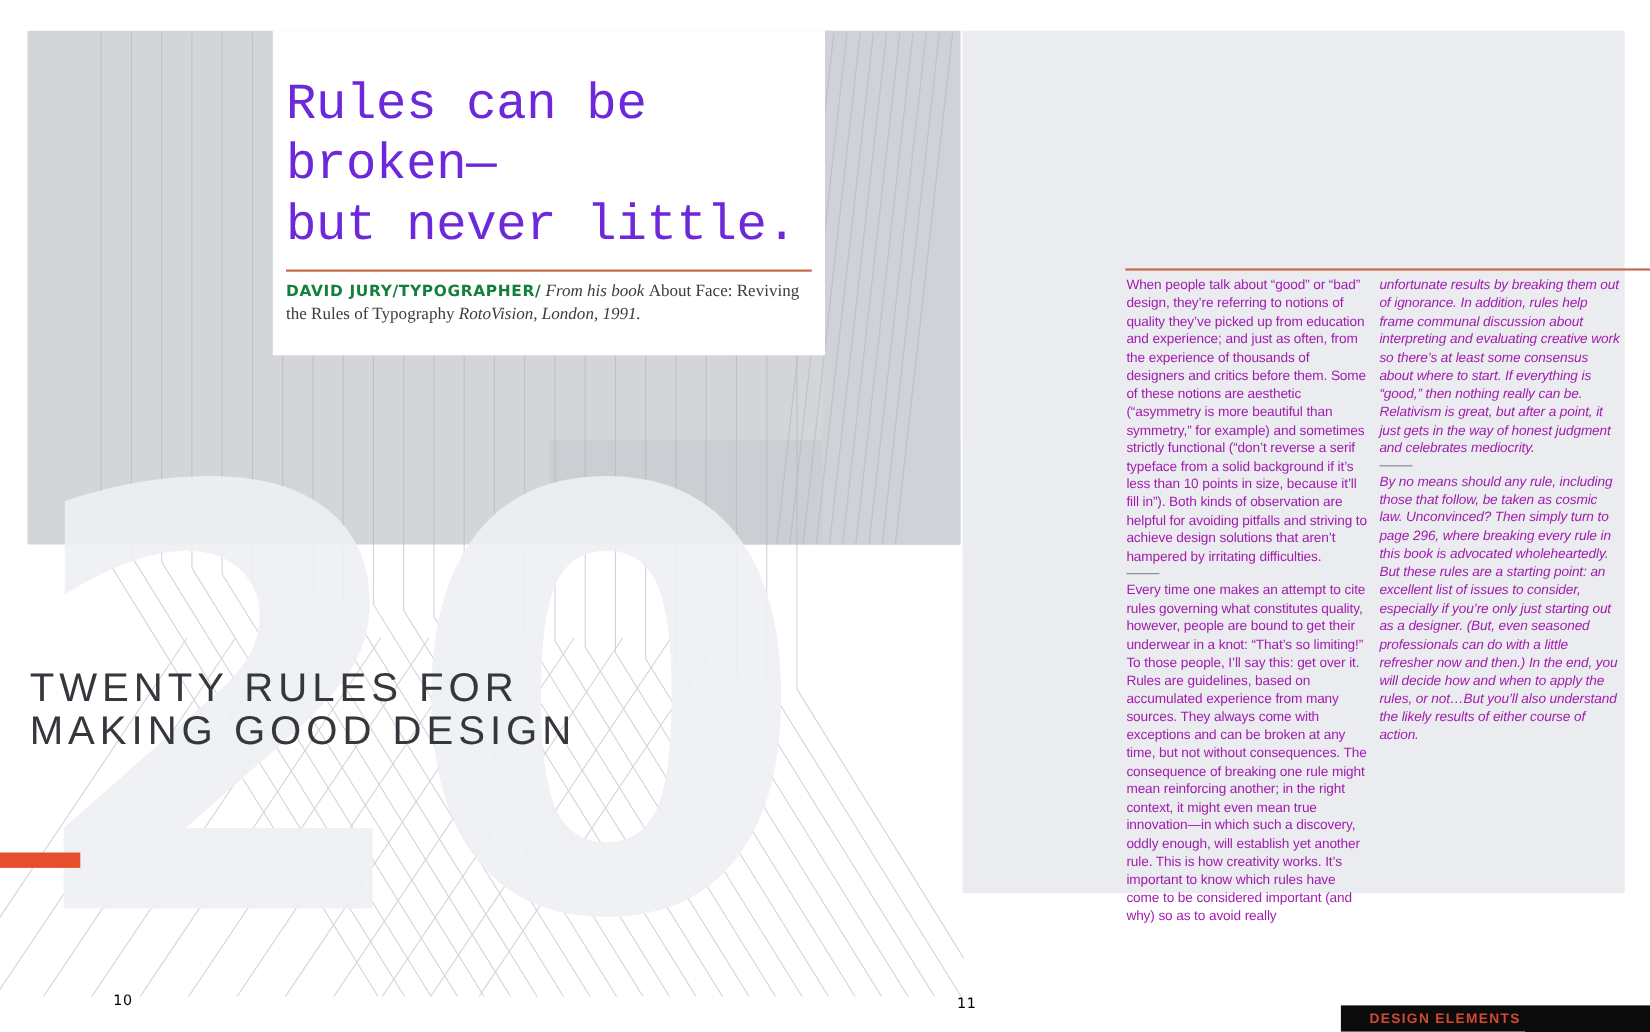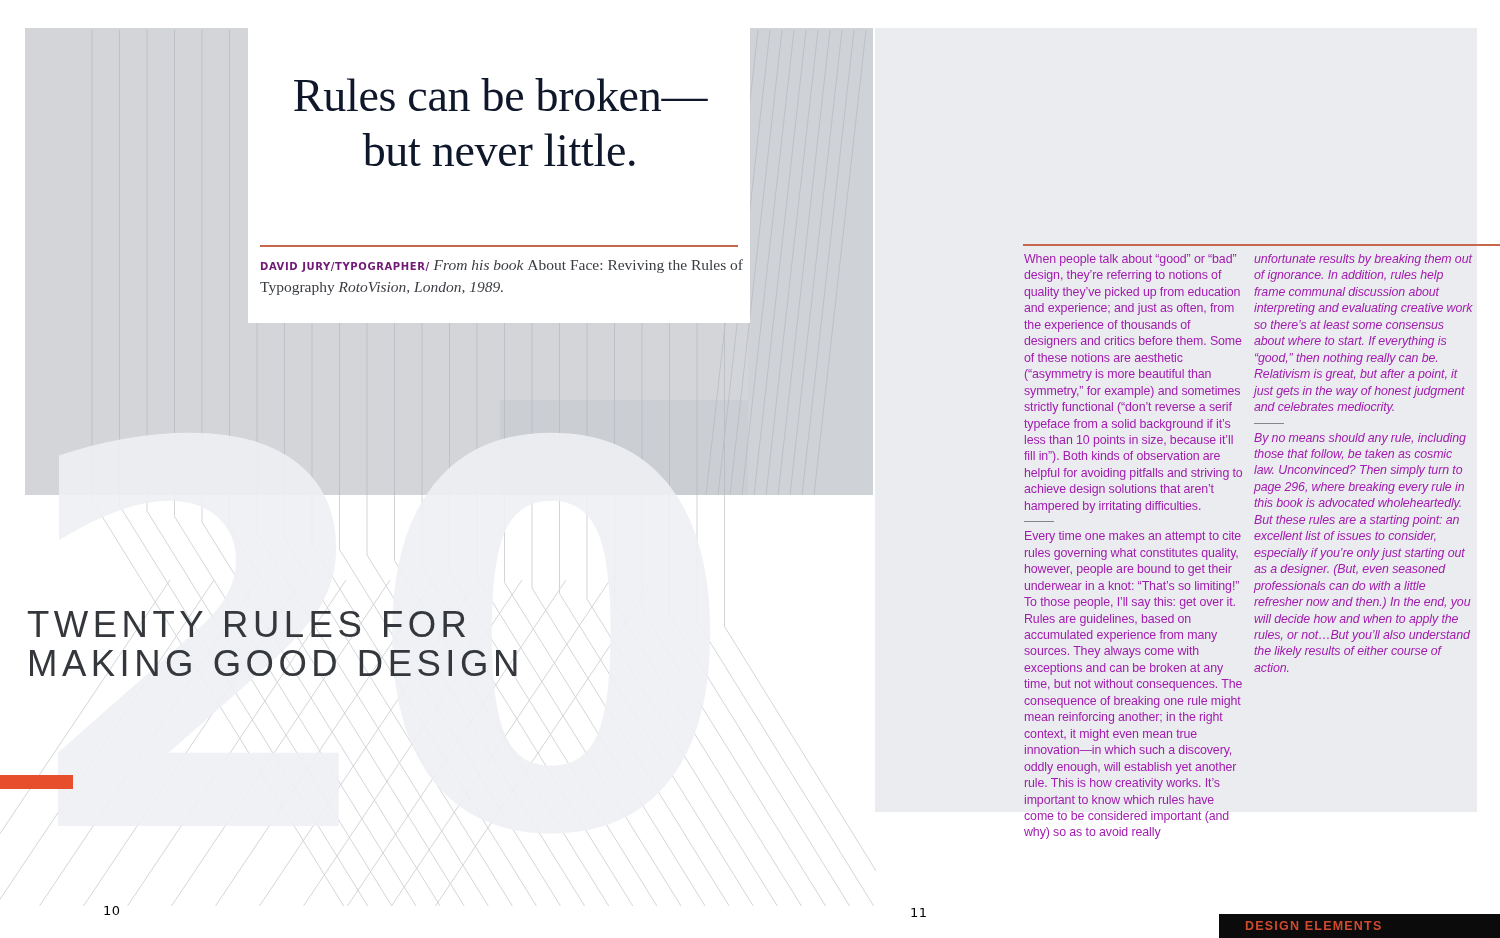--- a/index.html
+++ b/index.html
@@ -18,35 +18,35 @@
     background:#eaecef;z-index:1;
   }
 
   
   .quote-box{
     left:248px;top:28px;width:502px;height:295px;
     background:#ffffff;z-index:3;
   }
   .quote-text{
     position:absolute;left:12px;top:40px;width:480px;
-    font-family:Liberation Serif, serif;
-    font-size:46px;line-height:55px;color:#0f172a;letter-spacing:-0.3px;text-align:center;
+    font-family:Liberation Mono, monospace;
+    font-size:46px;line-height:55px;color:#6d28d9;letter-spacing:-0.3px;
   }
   .quote-rule{
     position:absolute;left:12px;top:217px;width:478px;height:0;
     border-top:2px solid #c7684c;
   }
   .attribution{
     position:absolute;left:12px;top:227px;width:486px;
     font-family:"Liberation Serif",serif;
     font-size:15.5px;line-height:19.5px;color:#393c41;
   }
   .attribution .byline{
     font-family:"DejaVu Sans","Liberation Sans",sans-serif;
-    font-weight:bold;font-size:10px;letter-spacing:0.6px;color:#701a75;
+    font-weight:bold;font-size:14px;letter-spacing:0.6px;color:#15803d;
   }
   .attribution .it{font-style:italic;margin-top:48px;}
 
   
   .chapter-title{
     left:27px;top:605px;z-index:3;
     font-family:"Liberation Sans",sans-serif;font-weight:300;
     font-size:36.5px;line-height:39px;letter-spacing:4.5px;color:#34373c;
     white-space:nowrap;
   }
@@ -77,21 +77,21 @@
     margin:7px 0 6px 0;
   }
   .col .it{}
 
   
   .folio{
     z-index:3;font-size:13px;color:#000000;letter-spacing:0.5px;
     font-family:"DejaVu Sans","Liberation Sans",sans-serif;
   }
   .folio-left{left:103px;top:903px;}
-  .folio-right{left:870px;top:905px;margin-left:40px;}
+  .folio-right{left:870px;top:905px;}
 
   
   .footer-bar{
     left:1178px;top:914px;width:322px;height:24px;background:#0b0b0c;z-index:4;margin-left:41px;
   }
   .footer-bar .imprint{
     display:block;padding-left:26px;line-height:24px;
     font-size:12.5px;font-weight:bold;letter-spacing:1.2px;color:#d14a2e;
   }
 </style>
@@ -163,21 +163,21 @@
 
 <div class="abs right-panel"></div>
 
 <div class="abs quote-box">
   <div class="quote-text">
     <div>Rules can be broken—</div>
     <div>but never little.</div>
   </div>
   <div class="quote-rule"></div>
   <div class="attribution">
-    <span class="byline">DAVID JURY/TYPOGRAPHER/</span><span class="it"> From his book </span><span>About Face: Reviving the Rules of Typography </span><span class="it">RotoVision, London, 1989.</span>
+    <span class="byline">DAVID JURY/TYPOGRAPHER/</span><span class="it"> From his book </span><span>About Face: Reviving the Rules of Typography </span><span class="it">RotoVision, London, 1991.</span>
   </div>
 </div>
 
 <div class="abs chapter-title">
   <div>TWENTY RULES FOR</div>
   <div>MAKING GOOD DESIGN</div>
 </div>
 
 <div class="abs accent-bar"></div>
 

